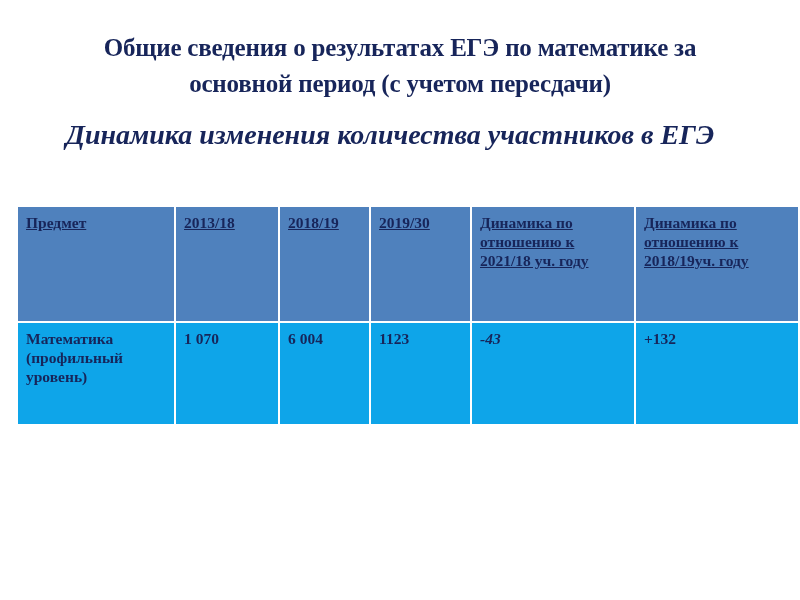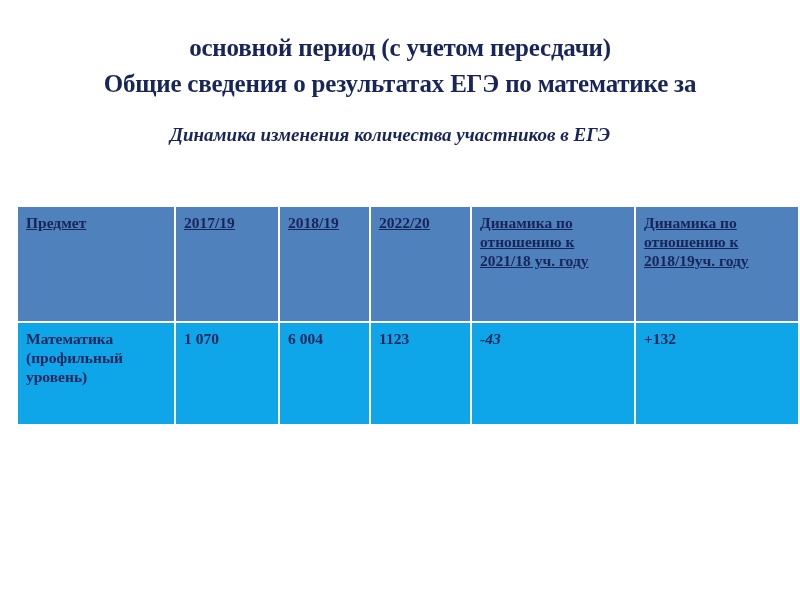--- a/index.html
+++ b/index.html
@@ -1,53 +1,53 @@
 <!DOCTYPE html>
 <html><head>
 <meta charset="utf-8">
 <style>
   html, body { margin:0; padding:0; }
   body { width:800px; height:600px; background:#ffffff; position:relative; overflow:hidden;
          font-family:"Liberation Serif","DejaVu Serif",serif; color:#17255a; }
   .title { position:absolute; left:0; top:30px; width:800px; text-align:center;
            font-weight:bold; font-size:25px; line-height:36px; color:#17255a; letter-spacing:-0.2px; }
   .subtitle { position:absolute; left:0; top:118px; width:780px; text-align:center;
-              font-weight:bold; font-style:italic; font-size:19px; line-height:34px; color:#17255a; }
+              font-weight:bold; font-style:italic; font-size:28px; line-height:34px; color:#17255a; }
   table.data { position:absolute; left:16px; top:205px; border-collapse:collapse; table-layout:fixed; }
   table.data td { border:2px solid #ffffff; vertical-align:top; padding:6px 8px 0 8px;
                   font-weight:bold; font-size:15.5px; line-height:19px; color:#17255a; }
   tr.head td { background:#4f81bd; height:108px;text-decoration:underline; }
   tr.row td { background:#0ea5e9; height:95px; }
   .neg { font-style:italic; }
 </style>
 </head>
 <body>
 
 <div class="title">
+  <div>Общие сведения о результатах ЕГЭ по математике за</div>
   <div>основной период (с учетом пересдачи)</div>
-  <div>Общие сведения о результатах ЕГЭ по математике за</div>
 </div>
 
 <div class="subtitle">Динамика изменения количества участников в ЕГЭ</div>
 
 <table class="data">
   <colgroup>
     <col style="width:158px">
     <col style="width:104px">
     <col style="width:91px">
     <col style="width:101px">
     <col style="width:164px">
     <col style="width:164px">
   </colgroup>
   <tbody>
       <tr class="head">
     <td>Предмет</td>
-    <td>2017/19</td>
+    <td>2013/18</td>
     <td>2018/19</td>
-    <td>2022/20</td>
+    <td>2019/30</td>
     <td>Динамика по отношению к 2021/18 уч. году</td>
     <td>Динамика по отношению к 2018/19уч. году</td>
   </tr>
   <tr class="row">
     <td>Математика (профильный уровень)</td>
     <td>1 070</td>
     <td>6 004</td>
     <td>1123</td>
     <td class="neg">-43</td>
     <td>+132</td>

